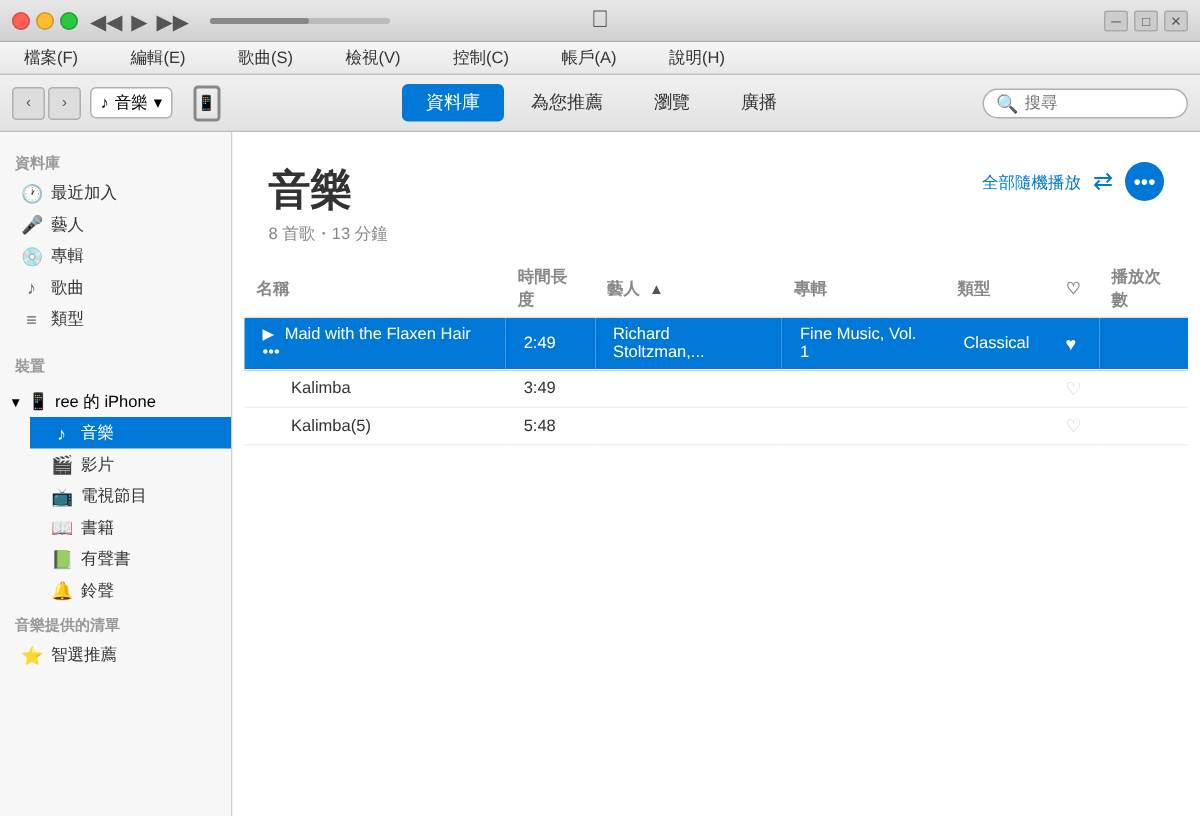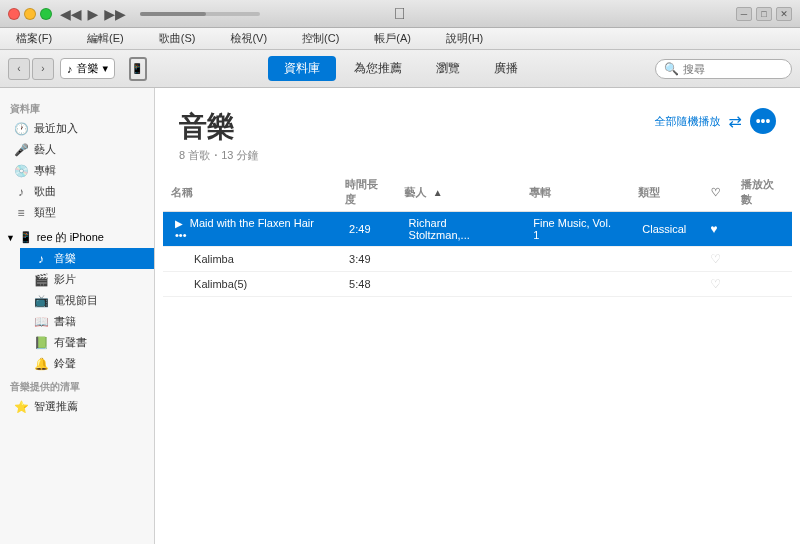--- a/index.html
+++ b/index.html
@@ -182,20 +182,21 @@
     </div>
     <div class="sidebar-item">
       <span class="si-icon">♪</span>
       <span>歌曲</span>
     </div>
     <div class="sidebar-item">
       <span class="si-icon">≡</span>
       <span>類型</span>
     </div>
 
+    <div class="sidebar-section-title" style="margin-top:8px;">裝置</div>
     <div class="device-section">
       <div class="device-header">
         <span class="arrow">▼</span>
         <span>📱</span>
         <span>ree 的 iPhone</span>
       </div>
       <div class="device-sub">
         <div class="sidebar-item active">
           <span class="si-icon">♪</span>
           <span>音樂</span>

